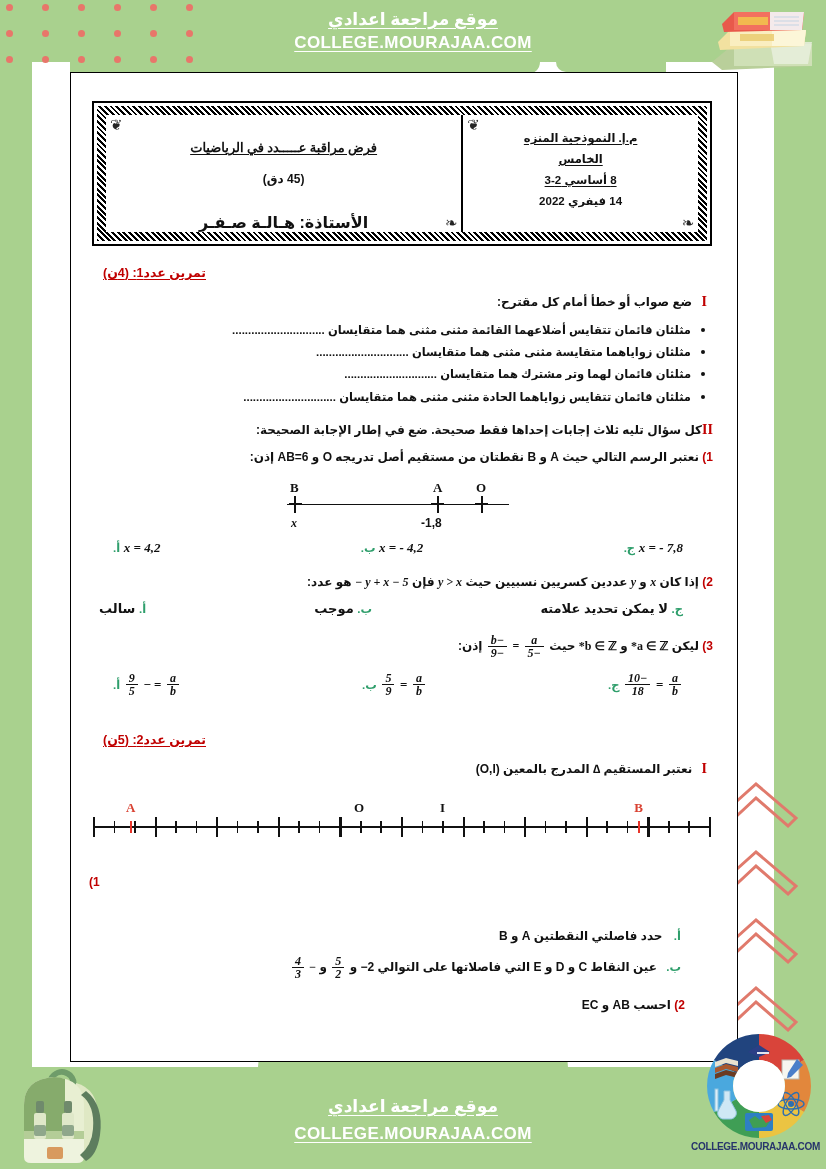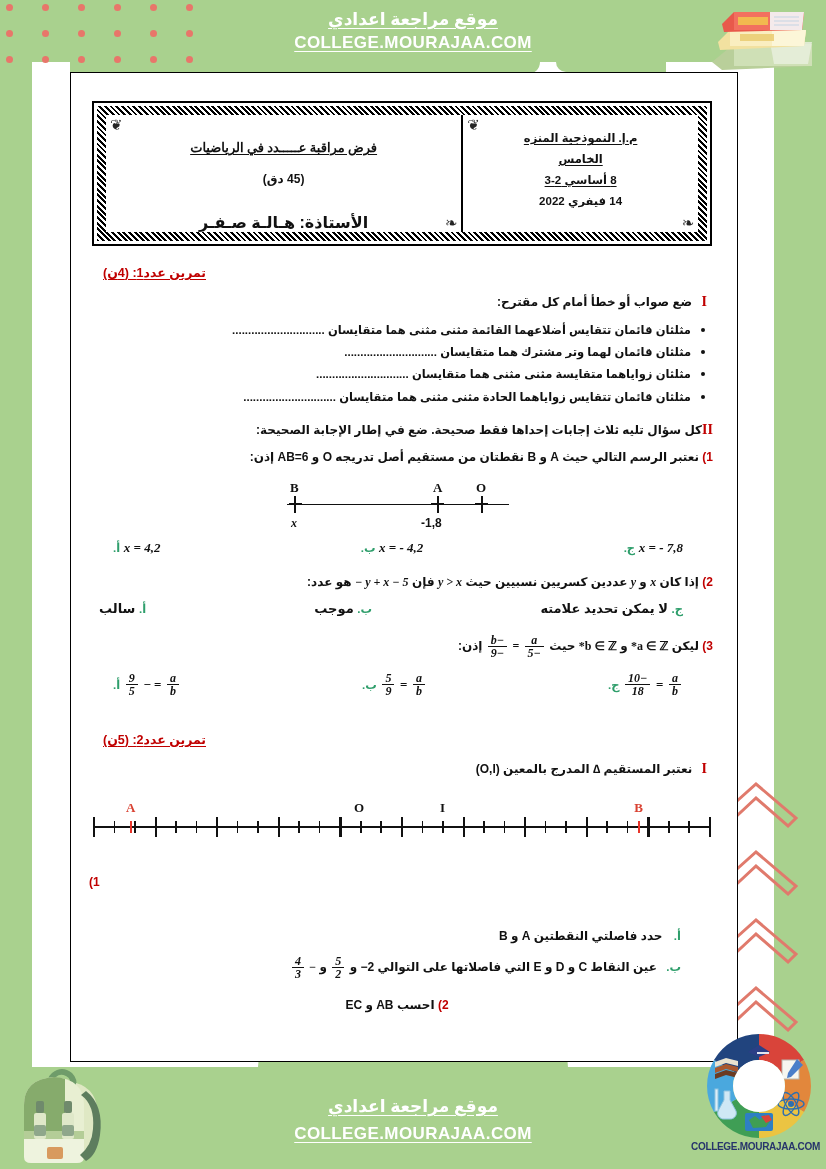--- a/index.html
+++ b/index.html
@@ -296,22 +296,22 @@
 
     <div class="ex-title">تمرين عدد1: (4ن)</div>
 
     <div class="qline rt" style="margin-right:6px;">
       <span class="romanum">I</span>
       <span style="margin-right:6px;">ضع صواب أو خطأ أمام كل مقترح:</span>
     </div>
 
     <ul class="bul" id="bulletList">
         <li><span>مثلثان قائمان تتقايس أضلاعهما القائمة مثنى مثنى هما متقايسان </span><span class="dotfill">.............................</span></li>
+        <li><span>مثلثان زواياهما متقايسة مثنى مثنى هما متقايسان </span><span class="dotfill">.............................</span></li>
         <li><span>مثلثان قائمان لهما وتر مشترك هما متقايسان </span><span class="dotfill">.............................</span></li>
-        <li><span>مثلثان زواياهما متقايسة مثنى مثنى هما متقايسان </span><span class="dotfill">.............................</span></li>
         <li><span>مثلثان قائمان تتقايس زواياهما الحادة مثنى مثنى هما متقايسان </span><span class="dotfill">.............................</span></li>
       </ul>
 
     <div class="qline rt" style="margin-top:10px;text-align:right;">
       <span class="romanum">II</span><span>كل سؤال تليه ثلاث إجابات إحداها فقط صحيحة. ضع في إطار الإجابة الصحيحة:</span>
     </div>
 
     <div class="qline rt">
       <span class="qnum">1)</span>
       <span>نعتبر الرسم التالي حيث A و B نقطتان من مستقيم أصل تدريجه O و AB=6 إذن:</span>
@@ -500,19 +500,19 @@
         <span class="den">2</span>
       </span>
       <span>و</span>
       <span class="mu">−</span>
       <span class="frac">
         <span class="num">4</span>
         <span class="den">3</span>
       </span>
     </div>
 
-    <div class="qline rt" style="margin-right:8px;margin-top:14px;text-align:center;">
+    <div class="qline rt" style="margin-right:28px;margin-top:14px;">
       <span class="qnum">2)</span>
       <span>احسب AB و EC</span>
     </div>
 
   </div>
 </div>
 
 </body></html>

